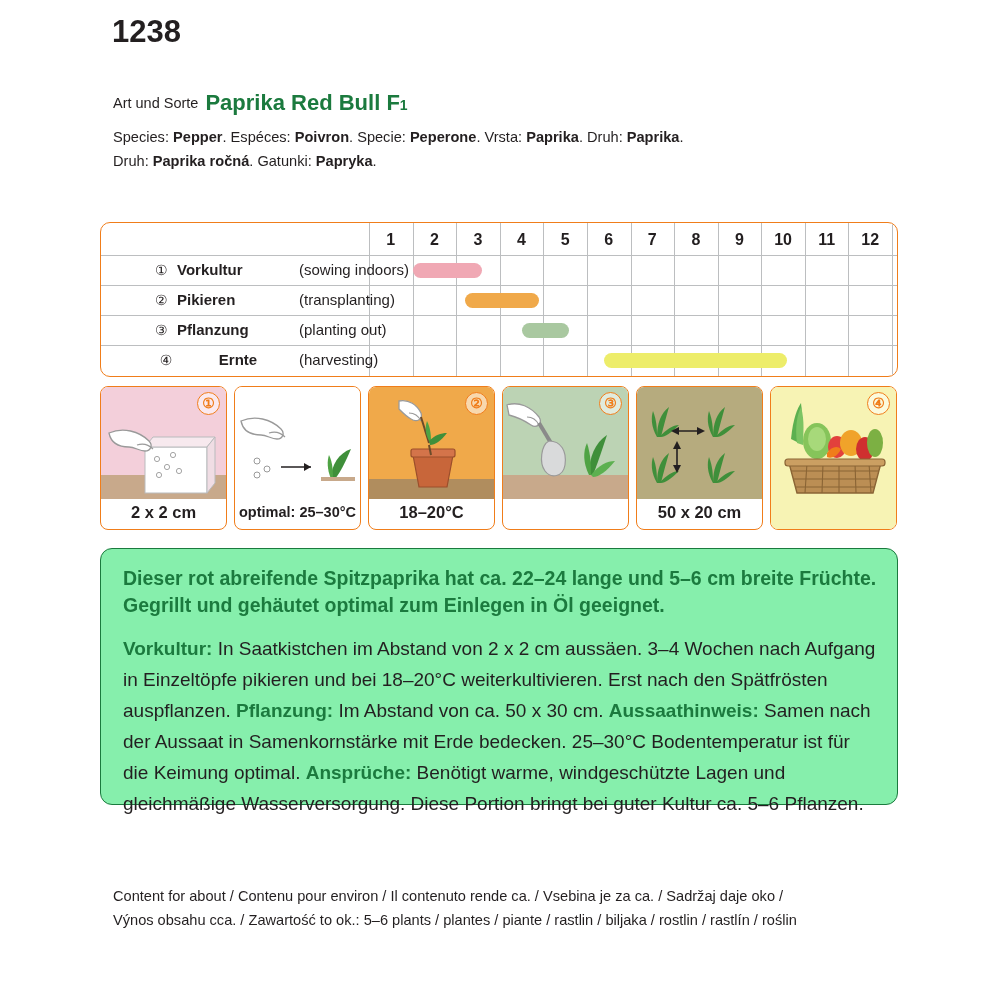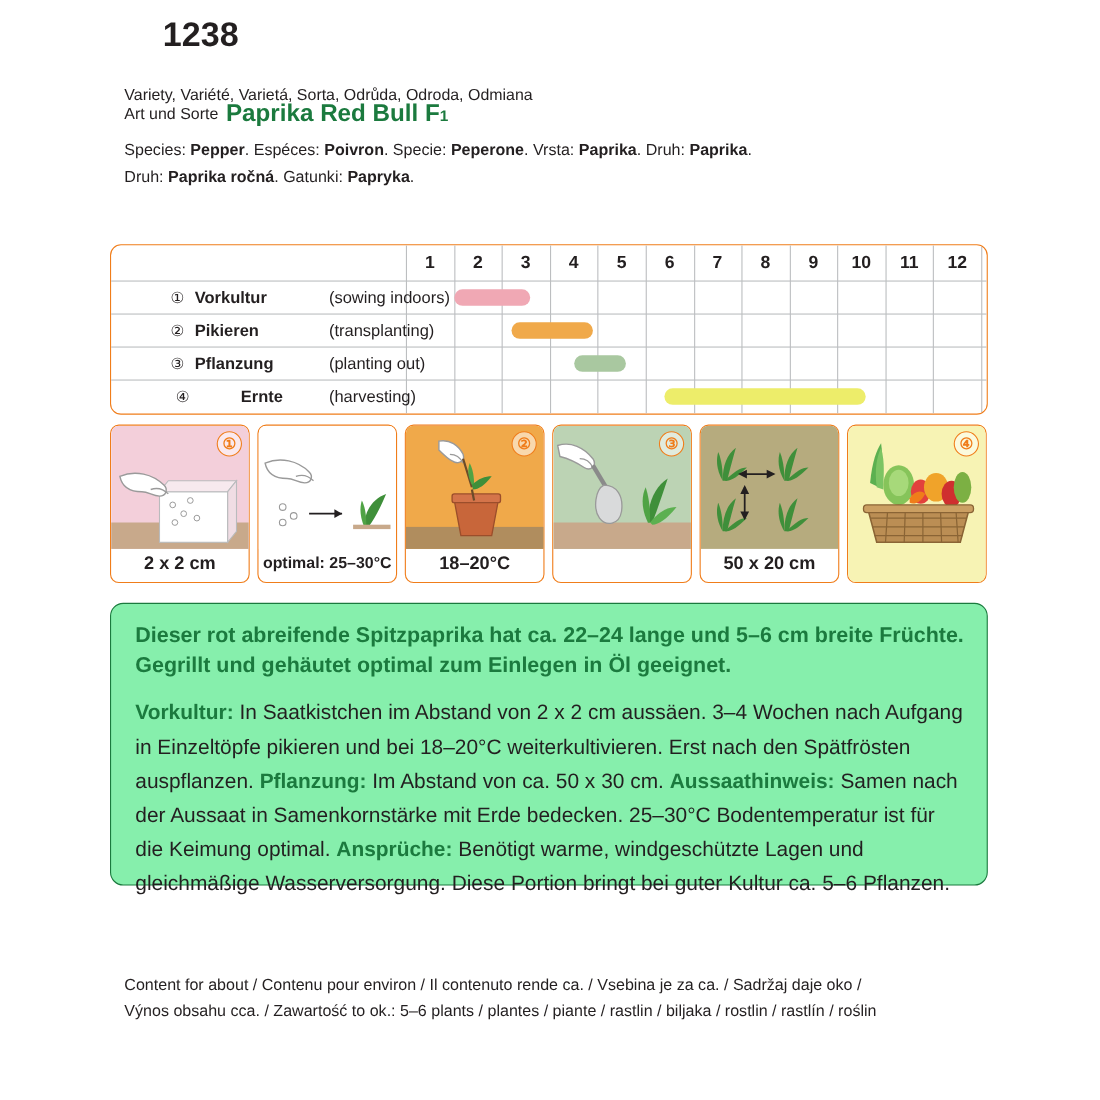--- a/index.html
+++ b/index.html
@@ -22,21 +22,20 @@
   }
 
   
   .article-number {
     position: absolute;
     left: 112px; top: 14px;
     font-size: 31px;
     font-weight: bold;
     letter-spacing: 0px;
     color: #231f20;
-    margin-left: 36px;
   }
   .variety-line {
     position: absolute;
     left: 113px; top: 79px;
     font-size: 14.5px;
     color: #231f20;
   }
   .art-und-sorte {
     position: absolute;
     left: 113px; top: 90px;
@@ -216,21 +215,20 @@
     color: #231f20;
   }
 </style>
 </head>
 <body>
 
 <div class="page">
 
   <div class="article-number">1238</div>
 
-  <div class="variety-line">Variety, Variété, Varietá, Sorta, Odrůda, Odroda, Odmiana</div>
 
   <div class="art-und-sorte">
     <span class="label">Art und Sorte</span><span class="name"><span>Paprika Red Bull F</span><sub>1</sub></span>
   </div>
 
   <div class="species-lines">
     <div><span>Species: </span><b>Pepper</b><span>. Espéces: </span><b>Poivron</b><span>. Specie: </span><b>Peperone</b><span>. Vrsta: </span><b>Paprika</b><span>. Druh: </span><b>Paprika</b><span>.</span></div>
     <div><span>Druh: </span><b>Paprika ročná</b><span>. Gatunki: </span><b>Papryka</b><span>.</span></div>
   </div>
 

